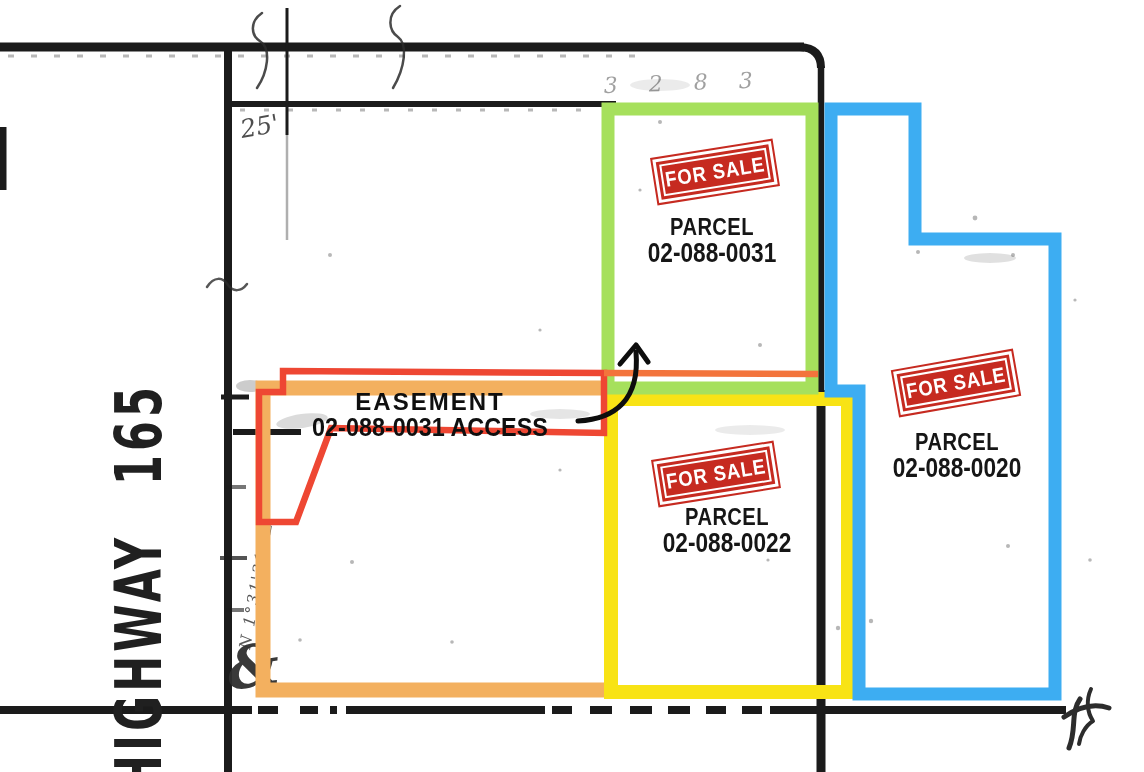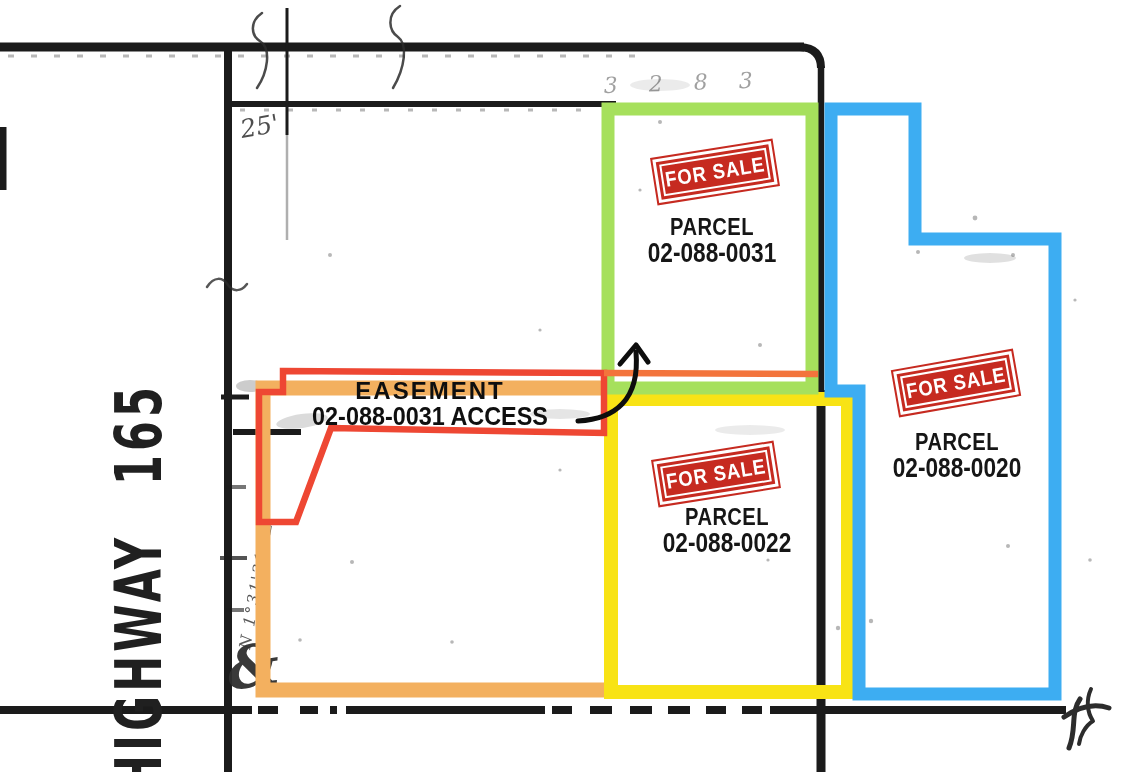--- a/index.html
+++ b/index.html
@@ -53,21 +53,21 @@
     white-space:nowrap; transform:translateX(-50%) scaleX(.84); line-height:1.0;
   }
   .plabel .l1{display:block; font-size:24px; letter-spacing:.5px;}
   .plabel .l2{display:block; font-size:27px; margin-top:1px;}
   .plabel-0031{left:712px; top:215px;}
   .plabel-0020{left:957px; top:430px;}
   .plabel-0022{left:727px; top:505px;}
 
   
   .elabel{
-    position:absolute; left:430px; top:379px; text-align:center; color:#0f0f0f;
+    position:absolute; left:430px; top:390px; text-align:center; color:#0f0f0f;
     white-space:nowrap; transform:translateX(-50%); line-height:1.0;
   }
   .elabel .l1{display:block; font-size:24px; font-weight:800; letter-spacing:2px;}
   .elabel .l2{display:block; font-size:26px; font-weight:700; transform:scaleX(.9); margin-top:0px;}
 
   
   .highway{
     position:absolute; left:101px; top:791px; transform-origin:0 0;
     transform:rotate(-90deg) scaleY(1.5);
     font-family:"DejaVu Sans", sans-serif; font-weight:700; font-size:43px;

